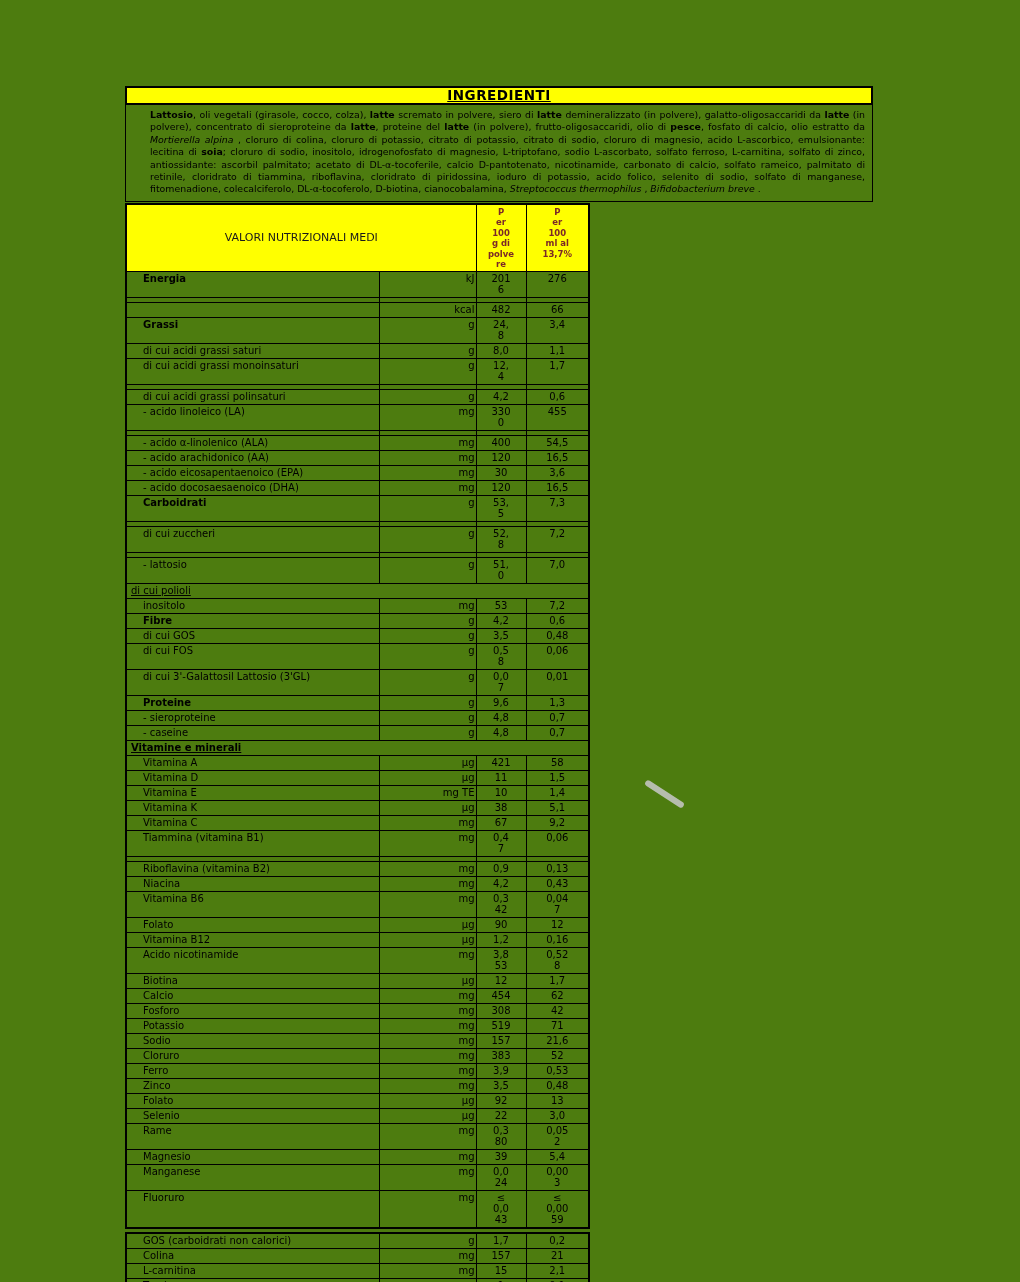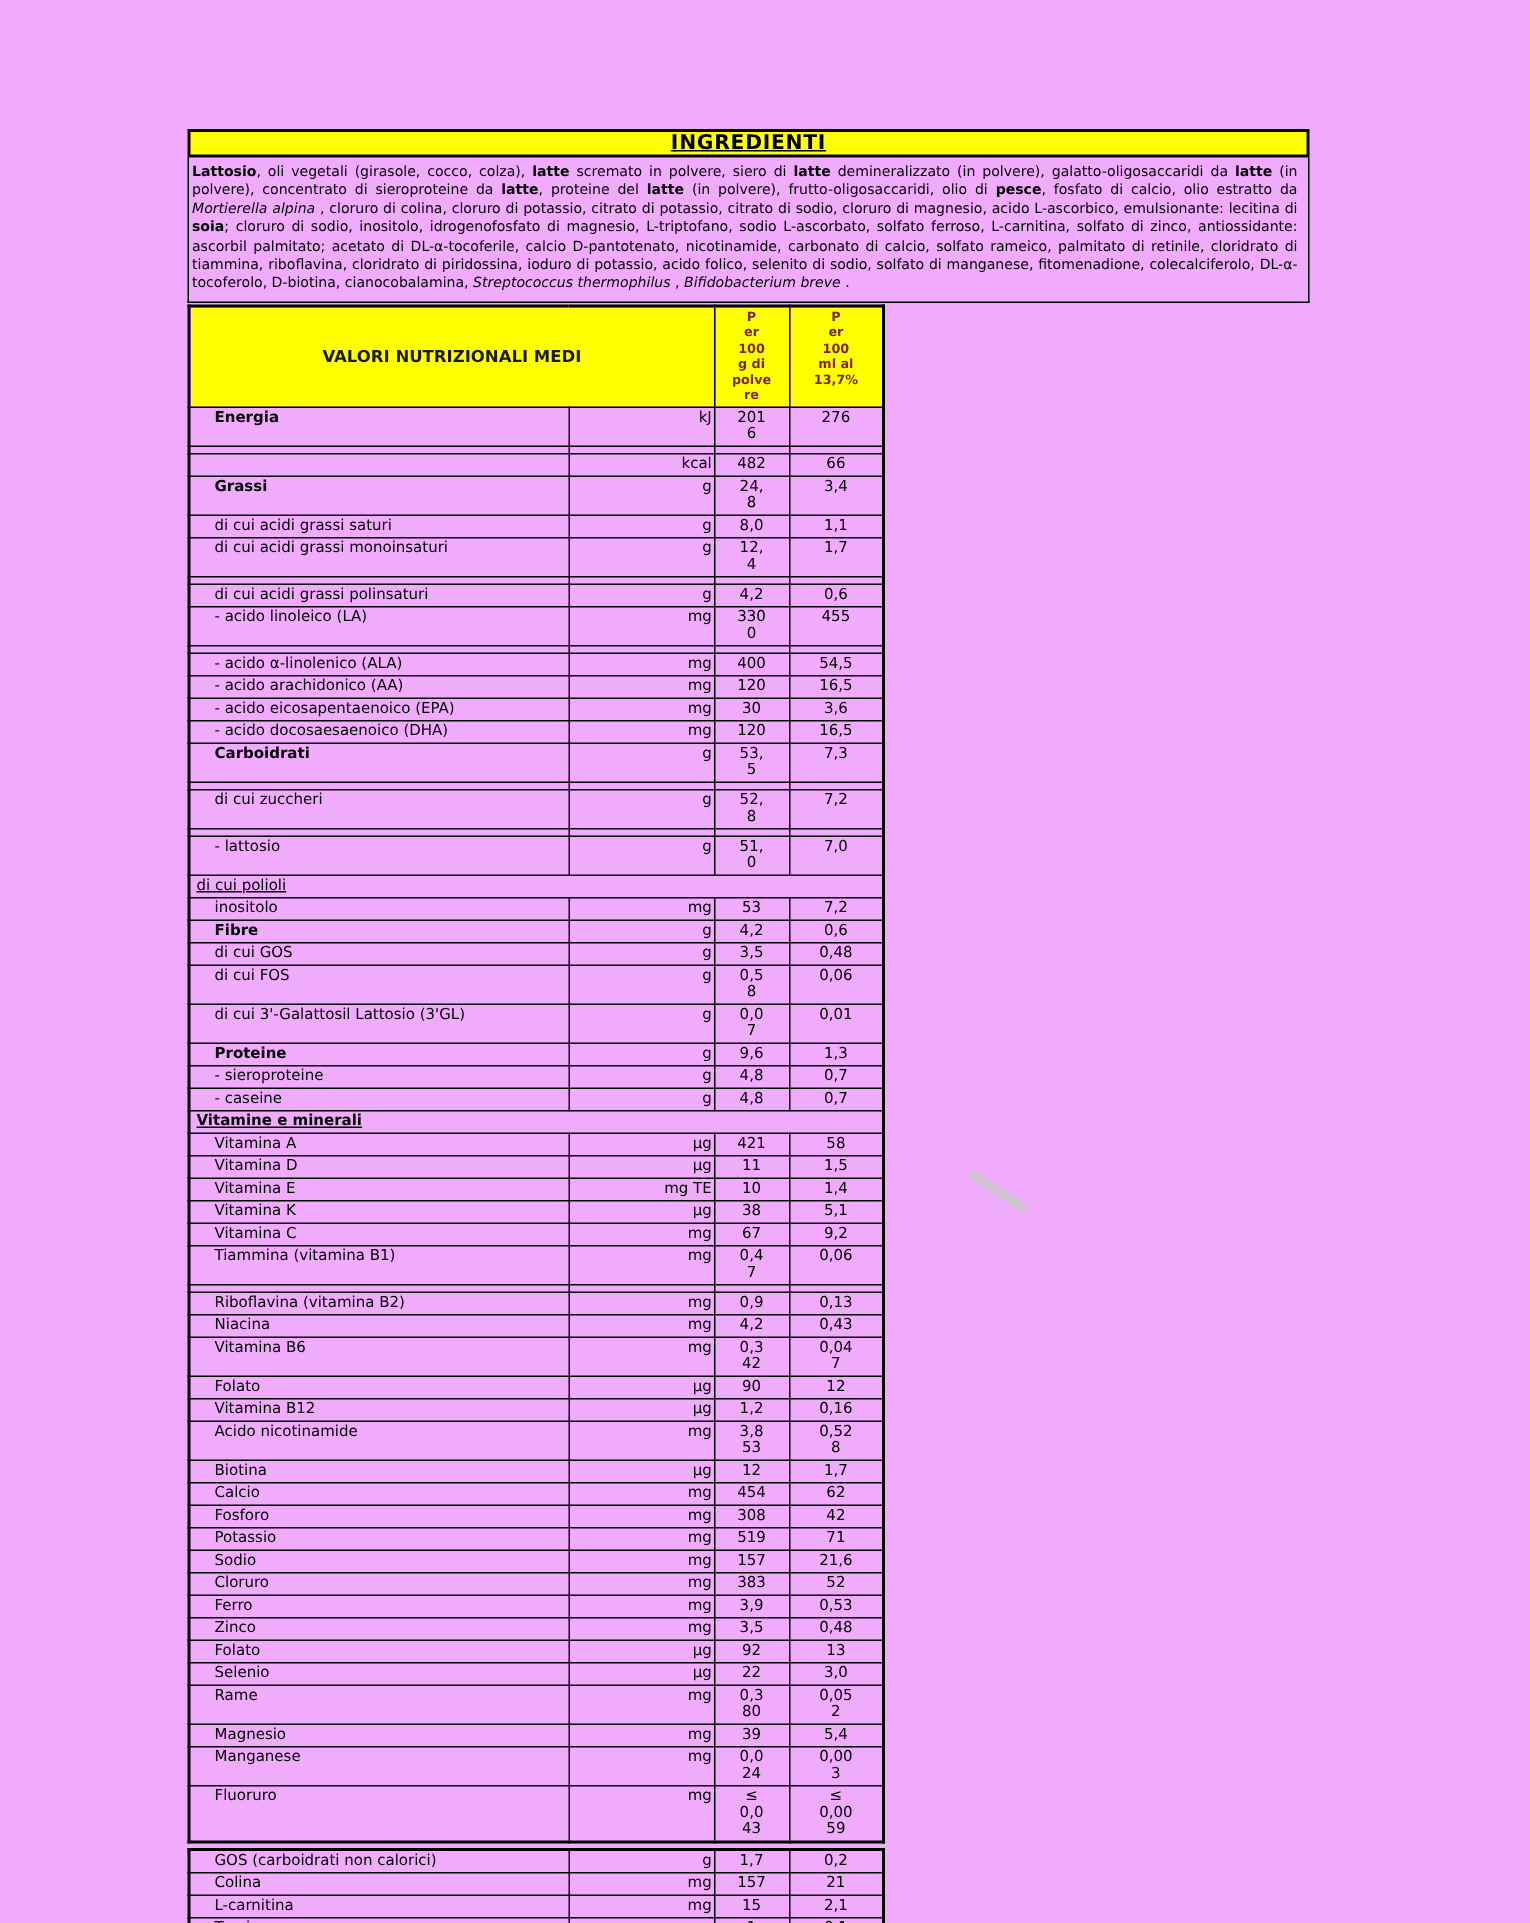--- a/index.html
+++ b/index.html
@@ -1,32 +1,32 @@
 <!DOCTYPE html>
 <html><head>
 <meta charset="utf-8">
 <style>
   html,body{margin:0;padding:0;background:#fff;}
-  .page{position:relative;width:1020px;height:1282px;background:#f0abfc;overflow:hidden;
+  .page{position:relative;width:1020px;height:1282px;background:#4d7c0f;overflow:hidden;
         font-family:"DejaVu Sans","Liberation Sans",sans-serif;color:#000;}
   .doc{position:absolute;left:125px;top:86px;width:748px;}
   .ing-bar{box-sizing:border-box;width:748px;background:#ffff00;border:2px solid #000;
            font-weight:700;text-decoration:underline;text-align:center;font-size:13.5px;
            line-height:15px;letter-spacing:.5px;}
   .ing-box{box-sizing:border-box;width:748px;border:1px solid #000;border-top:none;
-           padding:4px 7px 5px 2px;font-size:9.4px;line-height:1.32;text-align:justify;}
+           padding:4px 7px 5px 24px;font-size:9.4px;line-height:1.32;text-align:justify;}
   .b{font-weight:700;}
   .i{font-style:italic;}
   table.ntable{border-collapse:collapse;table-layout:fixed;width:463px;border:2px solid #000;}
   table.t1{margin-top:1px;}
   table.t2{margin-top:3px;}
   .ntable th,.ntable td{border:1px solid #000;vertical-align:top;font-size:10px;line-height:11px;
            padding:1px 1px 2px 1px;overflow:hidden;}
   .ntable th{background:#ffff00;}
-  th.hdr-title{font-size:11px;font-weight:700;text-align:center;vertical-align:middle;color:#1a1a1a;}
+  th.hdr-title{font-size:11px;font-weight:400;text-align:center;vertical-align:middle;color:#1a1a1a;}
   th.hdr-col{color:#7b2828;font-weight:700;font-size:8.5px;line-height:10.5px;
            white-space:pre-line;text-align:center;vertical-align:top;padding:2px 0 1px 0;}
   td.lbl{padding-left:16px;}
   tr.section td{padding-left:4px;text-decoration:underline;}
   td.unit{padding-left:7px;text-align:right;}
   td.val{text-align:center;white-space:pre-line;}
   tr.spacer td{height:4px;padding:0;}
   .artifact{position:absolute;left:642px;top:791px;width:45px;height:6px;background:#c9c9c9;
            border-radius:3px;transform:rotate(33deg);opacity:.85;}
 </style>

